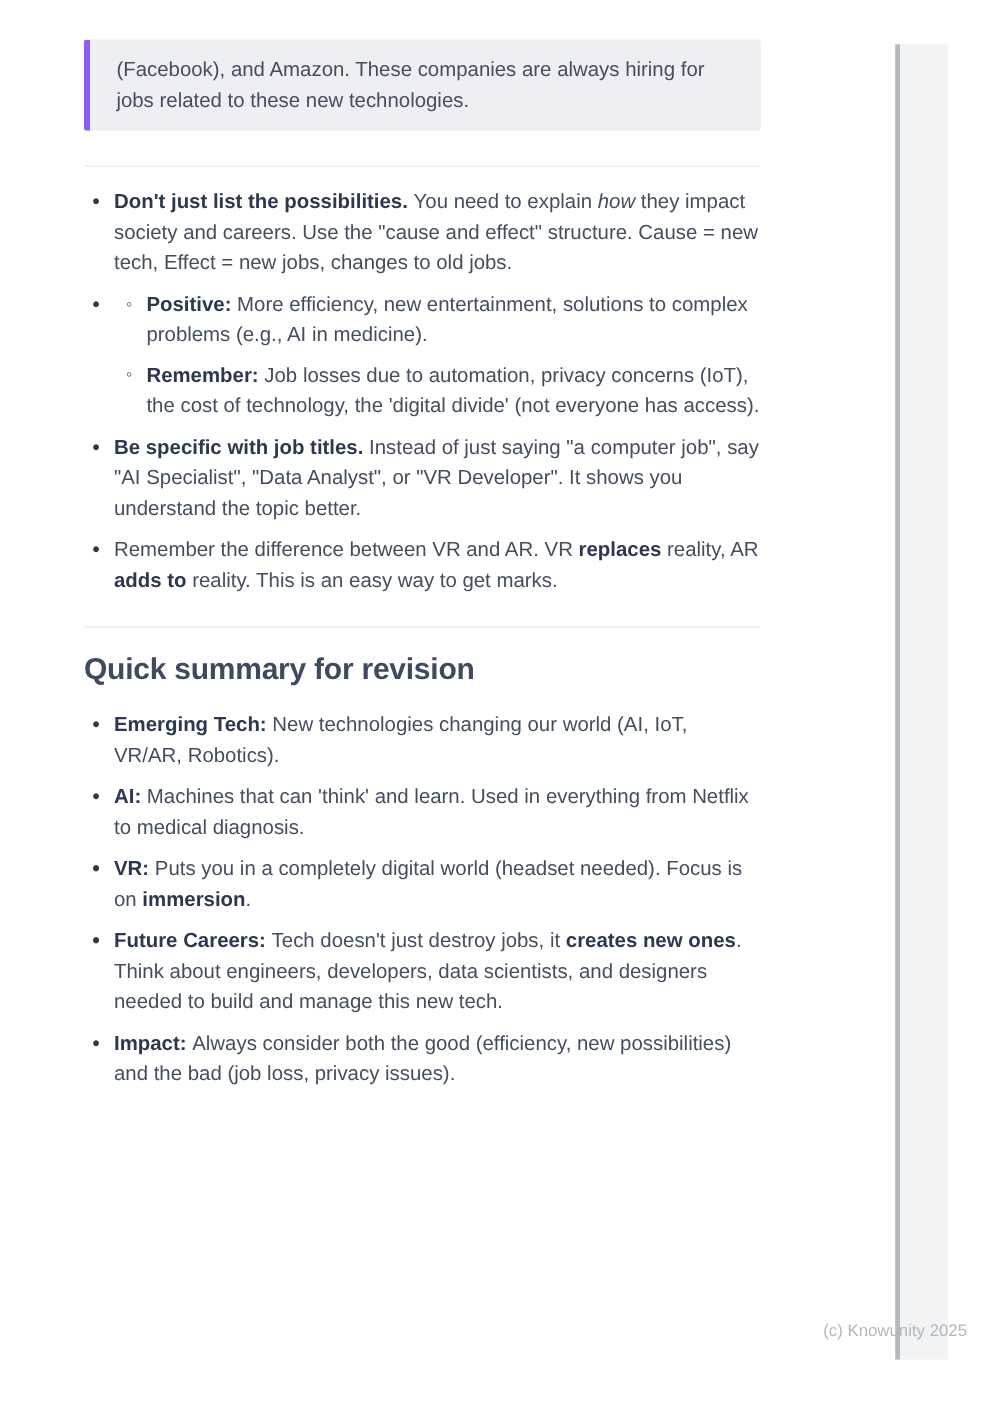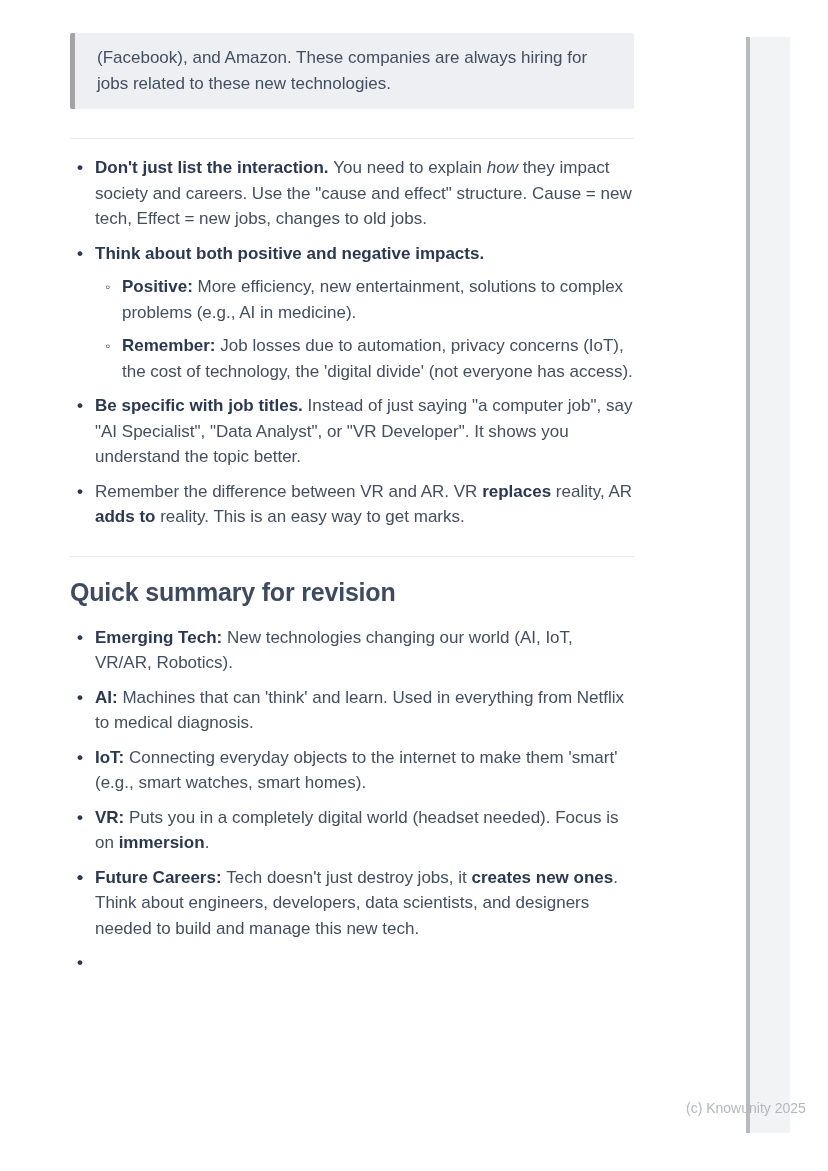--- a/index.html
+++ b/index.html
@@ -14,21 +14,21 @@
     color: #434e5f;
   }
   .content {
     position: absolute;
     left: 70px;
     top: 33px;
     width: 564px;
   }
   blockquote.quote {
     background: #edeff2;
-    border-left: 5px solid #a3a3a3;
+    border-left: 5px solid #8b5cf6;
     border-radius: 2px;
     padding: 12px 32px 12px 22px;
     font-size: 17px;
     line-height: 26px;
     color: #434e5f;
   }
   hr.divider {
     border: none;
     border-top: 1px solid #e6e8eb;
     margin: 29px 0 0 0;
@@ -114,25 +114,24 @@
     <blockquote class="quote">
       <span>(Facebook), and Amazon. These companies are always hiring for jobs related to these new technologies.</span>
     </blockquote>
 
     <hr class="divider">
 
 
     <ul class="notes">
       <li class="item">
         <span class="marker">•</span>
-        <span><span class="b">Don't just list the interaction. </span><span>You need to explain </span><span class="i">how</span><span> they impact society and careers. Use the "cause and effect" structure. Cause = new tech, Effect = new jobs, changes to old jobs.</span></span>
+        <span><span class="b">Don't just list the possibilities. </span><span>You need to explain </span><span class="i">how</span><span> they impact society and careers. Use the "cause and effect" structure. Cause = new tech, Effect = new jobs, changes to old jobs.</span></span>
       </li>
       <li class="item">
         <span class="marker">•</span>
-        <span><span class="b">Think about both positive and negative impacts.</span></span>
         <ul class="sub">
           <li class="subitem">
             <span class="marker">◦</span>
             <span><span class="b">Positive: </span><span>More efficiency, new entertainment, solutions to complex problems (e.g., AI in medicine).</span></span>
           </li>
           <li class="subitem">
             <span class="marker">◦</span>
             <span><span class="b">Remember: </span><span>Job losses due to automation, privacy concerns (IoT), the cost of technology, the 'digital divide' (not everyone has access).</span></span>
           </li>
         </ul>
@@ -155,35 +154,35 @@
       <li class="item">
         <span class="marker">•</span>
         <span><span class="b">Emerging Tech: </span><span>New technologies changing our world (AI, IoT, VR/AR, Robotics).</span></span>
       </li>
       <li class="item">
         <span class="marker">•</span>
         <span><span class="b">AI: </span><span>Machines that can 'think' and learn. Used in everything from Netflix to medical diagnosis.</span></span>
       </li>
       <li class="item">
         <span class="marker">•</span>
-        <span><span class="b">IoT: </span><span>Connecting everyday objects to the internet to make them 'smart' (e.g., smart watches, smart homes).</span></span>
       </li>
       <li class="item">
         <span class="marker">•</span>
         <span><span class="b">VR: </span><span>Puts you in a completely digital world (headset needed). Focus is on </span><span class="b">immersion</span><span>.</span></span>
       </li>
       <li class="item">
         <span class="marker">•</span>
       </li>
       <li class="item">
         <span class="marker">•</span>
         <span><span class="b">Future Careers: </span><span>Tech doesn't just destroy jobs, it </span><span class="b">creates new ones</span><span>. Think about engineers, developers, data scientists, and designers needed to build and manage this new tech.</span></span>
       </li>
       <li class="item">
         <span class="marker">•</span>
+        <span><span class="b">Impact: </span><span>Always consider both the good (efficiency, new possibilities) and the bad (job loss, privacy issues).</span></span>
       </li>
     </ul>
 
   </div>
 
   <div class="edge-panel"></div>
   <div class="edge-line"></div>
   <div class="watermark">(c) Knowunity 2025</div>
 </div>
 

